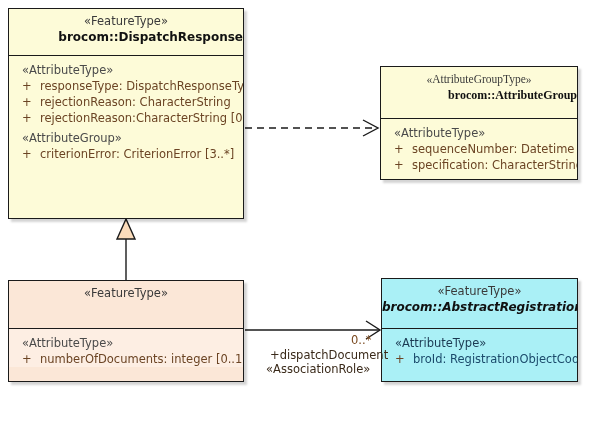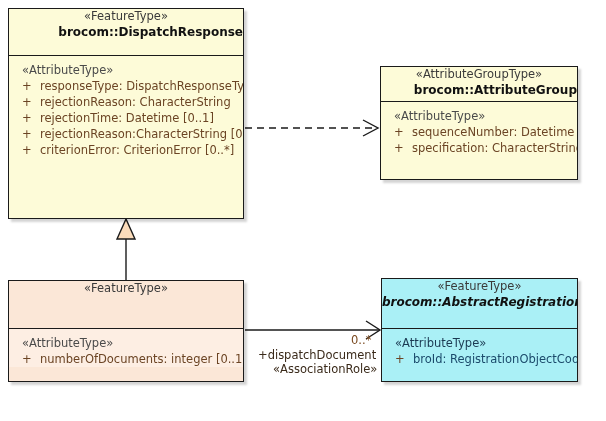--- a/index.html
+++ b/index.html
@@ -17,20 +17,21 @@
     position:absolute;
     box-sizing:border-box;
     border:1.5px solid #1a1a1a;
     box-shadow:3px 3px 2px rgba(0,0,0,0.17);
     overflow:hidden;
   }
   .uml-head{
     box-sizing:border-box;
     border-bottom:1.6px solid #1a1a1a;
     text-align:center;
+    padding-top:5px;
   }
   .uml-body{
     box-sizing:border-box;
     padding-top:6px;
   }
   .stereotype{
     font-size:11.5px;
     color:#3a3a3a;
     line-height:15px;
     white-space:nowrap;
@@ -84,21 +85,21 @@
   .skin-cyan .grp-stereotype{color:#1b3a52;}
 
   
   .conn-label{
     position:absolute;
     font-size:11.5px;
     color:#7a4a20;
     line-height:14px;
     white-space:nowrap;
   }
-  .conn-label.role{color:#3a2a1a;}
+  .conn-label.role{color:#3a2a1a;margin-left:12px;}
   .conn-label.stereo{color:#3a2a1a;}
 
   svg#lines{position:absolute;left:0;top:0;width:606px;height:421px;pointer-events:none;}
 </style>
 </head>
 <body>
 
 <div id="canvas">
 
   <svg id="lines" viewBox="0 0 606 421">
@@ -127,34 +128,32 @@
     <div class="uml-body">
       <div class="grp-stereotype">«AttributeType»</div>
 
       <div class="attr-row">
         <span class="attr-vis">+</span><span>responseType: DispatchResponseType</span>
       </div>
       <div class="attr-row">
         <span class="attr-vis">+</span><span>rejectionReason: CharacterString</span>
       </div>
       <div class="attr-row">
-        <span class="attr-vis">+</span><span>rejectionTime: Datetime [0..1]</span>
-      </div>
-      <div class="attr-row">
         <span class="attr-vis">+</span><span>rejectionReason:CharacterString [0.1]</span>
       </div>
 
+      <div class="grp-stereotype" style="margin-top:4px;">«AttributeGroup»</div>
       <div class="attr-row">
-        <span class="attr-vis">+</span><span>criterionError: CriterionError [0..*]</span>
+        <span class="attr-vis">+</span><span>criterionError: CriterionError [3..*]</span>
       </div>
     </div>
   </div>
 
   <div class="uml-class skin-yellow" style="left:380px;top:66px;width:198px;height:114px;">
-    <div class="uml-head" style="height:35px;">
+    <div class="uml-head" style="height:52px;font-family:Liberation Serif, serif;">
       <div class="stereotype">«AttributeGroupType»</div>
       <div class="cls-name">brocom::AttributeGroup</div>
     </div>
     <div class="uml-body">
       <div class="grp-stereotype">«AttributeType»</div>
       <div class="attr-row">
         <span class="attr-vis">+</span><span>sequenceNumber: Datetime</span>
       </div>
       <div class="attr-row">
         <span class="attr-vis">+</span><span>specification: CharacterString</span>
@@ -184,15 +183,15 @@
       <div class="attr-row">
         <span class="attr-vis">+</span><span>broId: RegistrationObjectCode {id}</span>
       </div>
     </div>
   </div>
 
   <div class="conn-label" style="left:351px;top:333px;">0..*</div>
 
   <div class="conn-label role" style="left:258px;top:348px;">+dispatchDocument</div>
 
-  <div class="conn-label stereo" style="left:273px;top:362px;">«AssociationRole»</div>
+  <div class="conn-label stereo" style="left:266px;top:362px;">«AssociationRole»</div>
 
 </div>
 
 </body></html>

